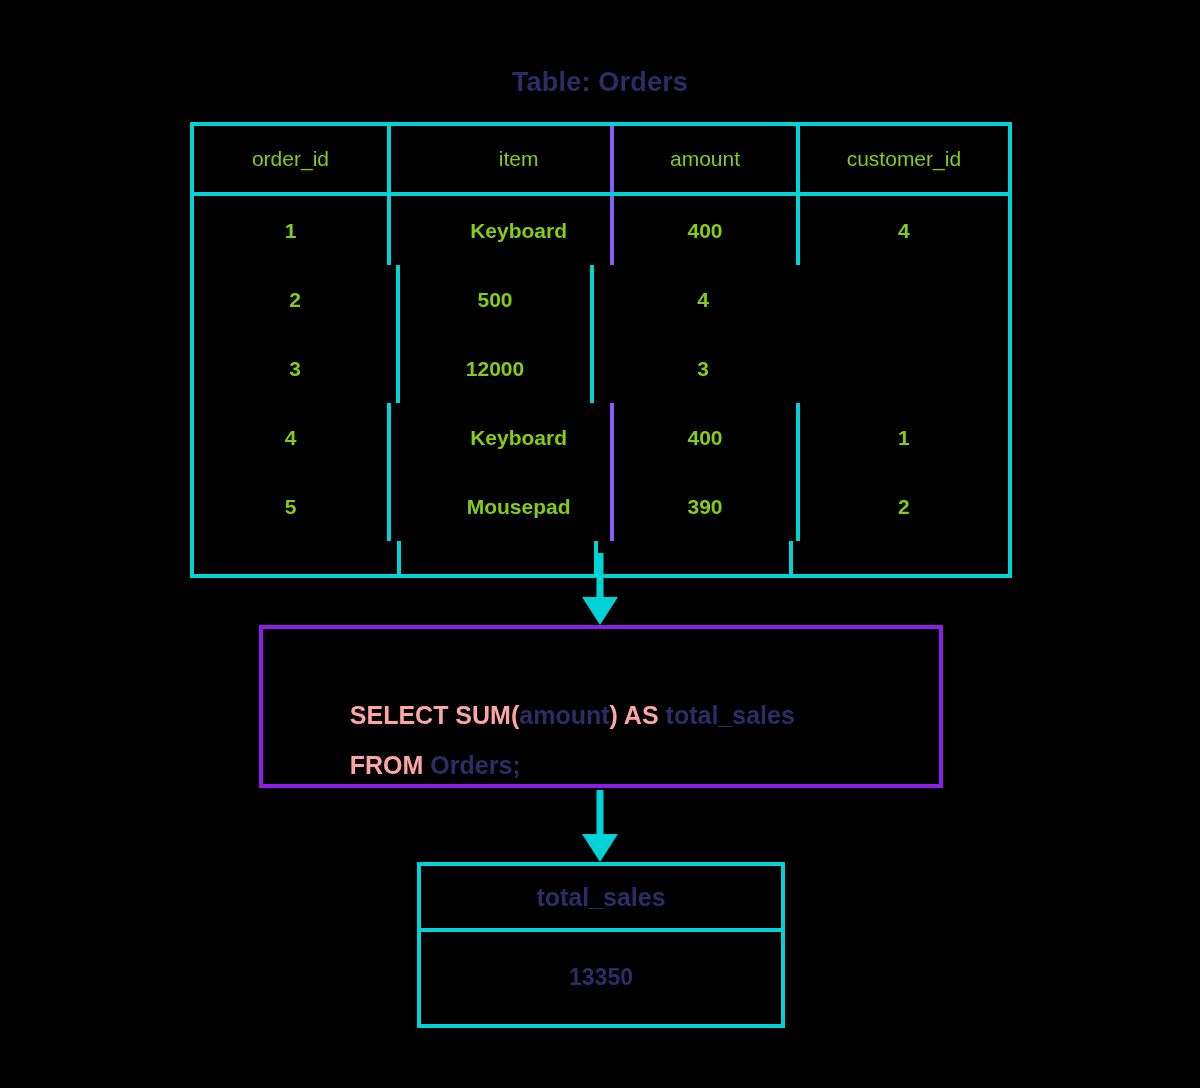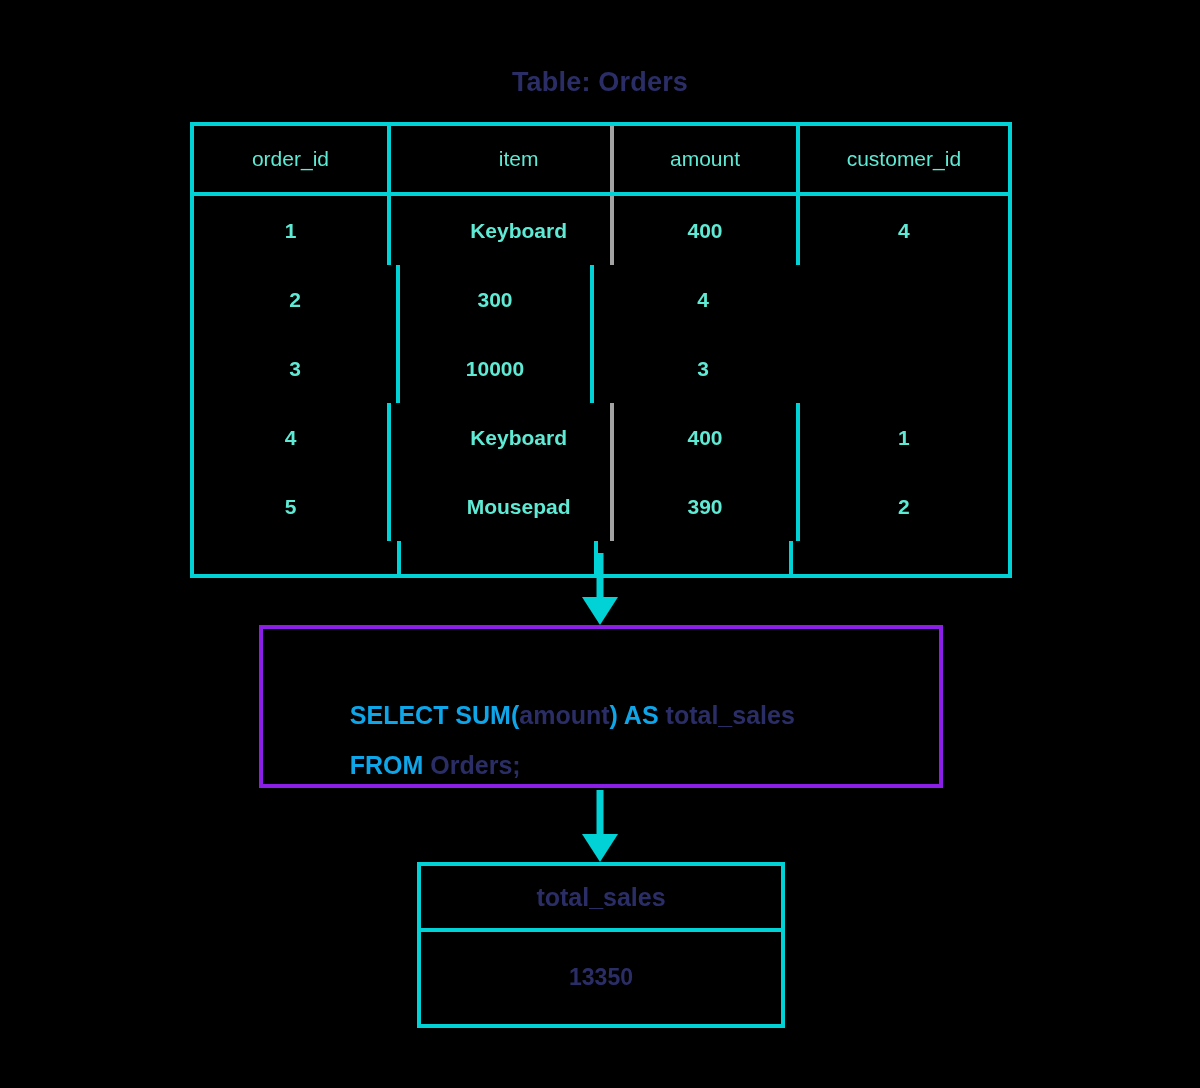--- a/index.html
+++ b/index.html
@@ -48,25 +48,25 @@
   }
   #source-table .trow {
     display: flex;
     height: 69px;
   }
   #source-table .cell {
     box-sizing: border-box;
     display: flex;
     align-items: center;
     justify-content: center;
-    color: #5eead4;
+    color: #84cc16;
     font-size: 21px;
   }
   #source-table .cell.c0 { width: 206px; border-right: 4px solid #00d2d6; }
-  #source-table .cell.c1 { width: 196px; border-right: 4px solid #a3a3a3; margin-left: 36px; }
+  #source-table .cell.c1 { width: 196px; border-right: 4px solid #8b5cf6; margin-left: 36px; }
   #source-table .cell.c2 { width: 194px; border-right: 4px solid #00d2d6; }
   #source-table .cell.c3 { width: 218px; border-radius: 31px; }
   #source-table .thead-row .cell { font-weight: normal; font-size: 21px; }
   #source-table .tbody .cell { font-weight: bold; }
   #source-table .tbody .cell.c0,
   #source-table .tbody .cell.c2,
   #source-table .tbody .cell.c3 { font-weight: bold; }
   #source-table .tbody .trow:last-child .cell { height: 69px; }
   #source-table .tbody-pad {
     display: flex;
@@ -95,21 +95,21 @@
   #query-box .q-line {
     position: absolute;
     left: 59px;
     font-size: 25px;
     white-space: pre;
     color: #2b2e66;
   }
   #query-box .q-line.l1 { top: 43px; }
   #query-box .q-line.l2 { top: 93px; }
   .kw {
-    color: #0ea5e9;
+    color: #fca5a5;
     font-weight: bold;
   }
   .idf {
     color: #2b2e66;
     font-weight: bold;
   }
 
   
   #result-table {
     position: absolute;
@@ -158,26 +158,26 @@
 
   <div class="tbody">
     <div class="trow">
       <div class="cell c0">1</div>
       <div class="cell c1">Keyboard</div>
       <div class="cell c2">400</div>
       <div class="cell c3">4</div>
     </div>
     <div class="trow">
       <div class="cell c0">2</div>
-      <div class="cell c2">300</div>
+      <div class="cell c2">500</div>
       <div class="cell c3">4</div>
     </div>
     <div class="trow">
       <div class="cell c0">3</div>
-      <div class="cell c2">10000</div>
+      <div class="cell c2">12000</div>
       <div class="cell c3">3</div>
     </div>
     <div class="trow">
       <div class="cell c0">4</div>
       <div class="cell c1">Keyboard</div>
       <div class="cell c2">400</div>
       <div class="cell c3">1</div>
     </div>
     <div class="trow">
       <div class="cell c0">5</div>

